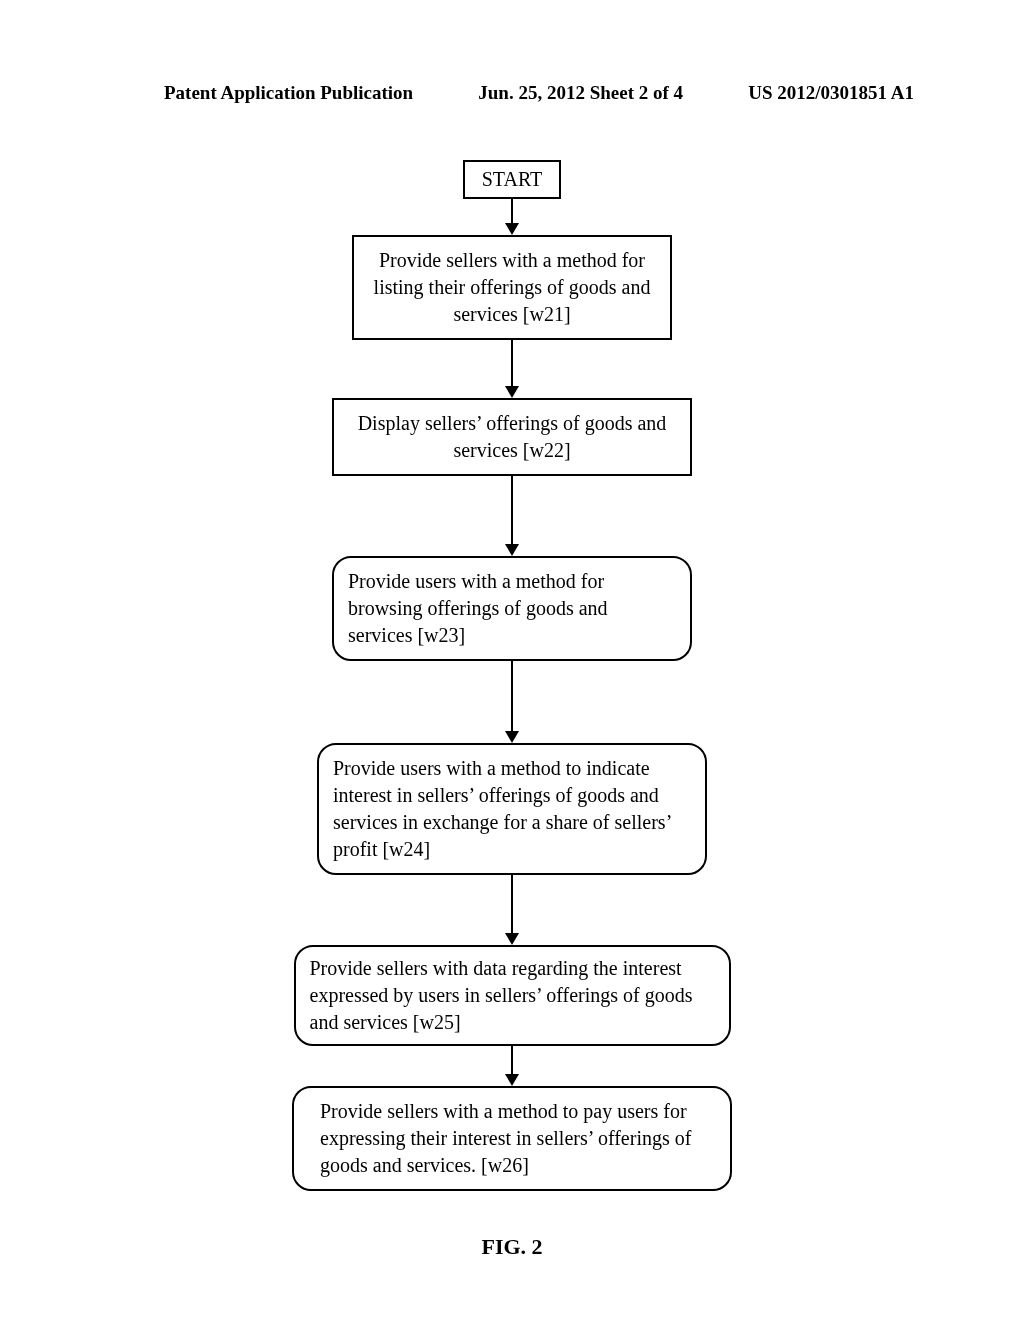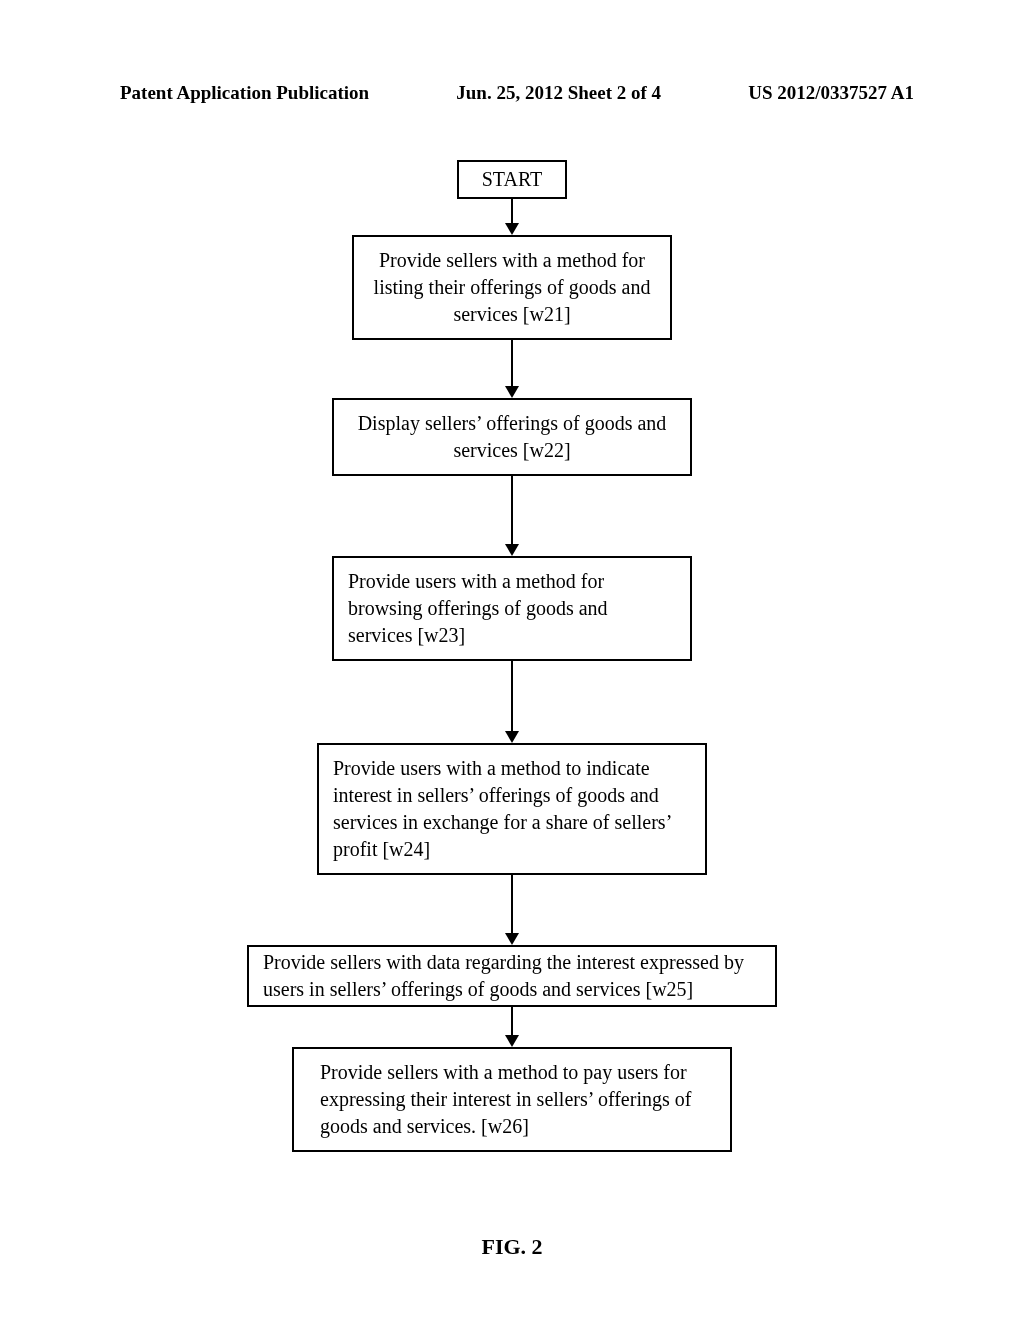--- a/index.html
+++ b/index.html
@@ -19,41 +19,41 @@
     position: absolute;
     top: 82px;
     left: 0;
     right: 0;
     padding: 0 110px 0 120px;
     display: flex;
     justify-content: space-between;
     font-size: 19px;
     font-weight: bold;
   }
-  .header span { white-space: nowrap; }
+  .header span { white-space: nowrap; margin-left: 44px; }
 
   .flow {
     position: absolute;
     top: 160px;
     left: 0;
     width: 100%;
     display: flex;
     flex-direction: column;
     align-items: center;
   }
 
   .node {
     background: #fff;
     border: 2px solid #000;
     font-size: 20px;
     line-height: 1.35;
     box-sizing: border-box;
   }
   .node.center { text-align: center; }
-  .node.left   { text-align: left; }
+  .node.left   { text-align: left; border-radius: 19px; }
 
   .arrow {
     display: flex;
     flex-direction: column;
     align-items: center;
   }
   .arrow .shaft {
     width: 2px;
     background: #000;
   }
@@ -76,26 +76,26 @@
   }
 </style>
 </head>
 <body>
 
 <div class="page">
 
   <div class="header">
     <span>Patent Application Publication</span>
     <span>Jun. 25, 2012  Sheet 2 of 4</span>
-    <span>US 2012/0337527 A1</span>
+    <span>US 2012/0301851 A1</span>
   </div>
 
   <div class="flow">
 
-    <div class="node center" style="width:110px; padding:4px 6px;">
+    <div class="node center" style="width:98px; padding:4px 6px;">
       <span>START</span>
     </div>
 
     <div class="arrow">
       <div class="shaft" style="height:24px"></div>
         <div class="head"></div>
     </div>
 
     <div class="node center" style="width:320px; padding:10px 10px;">
       <span>Provide sellers with a method for listing their offerings of goods and services [w21]</span>
@@ -126,21 +126,21 @@
 
     <div class="node left" style="width:390px; padding:10px 14px;">
       <span>Provide users with a method to indicate interest in sellers’ offerings of goods and services in exchange for a share of sellers’ profit [w24]</span>
     </div>
 
     <div class="arrow">
       <div class="shaft" style="height:58px"></div>
         <div class="head"></div>
     </div>
 
-    <div class="node left" style="width:530px; padding:2px 14px;">
+    <div class="node left" style="width:437px; padding:8px 14px;">
       <span>Provide sellers with data regarding the interest expressed by users in sellers’ offerings of goods and services [w25]</span>
     </div>
 
     <div class="arrow">
       <div class="shaft" style="height:28px"></div>
         <div class="head"></div>
     </div>
 
     <div class="node left" style="width:440px; padding:10px 26px;">
       <span>Provide sellers with a method to pay users for expressing their interest in sellers’ offerings of goods and services. [w26]</span>

